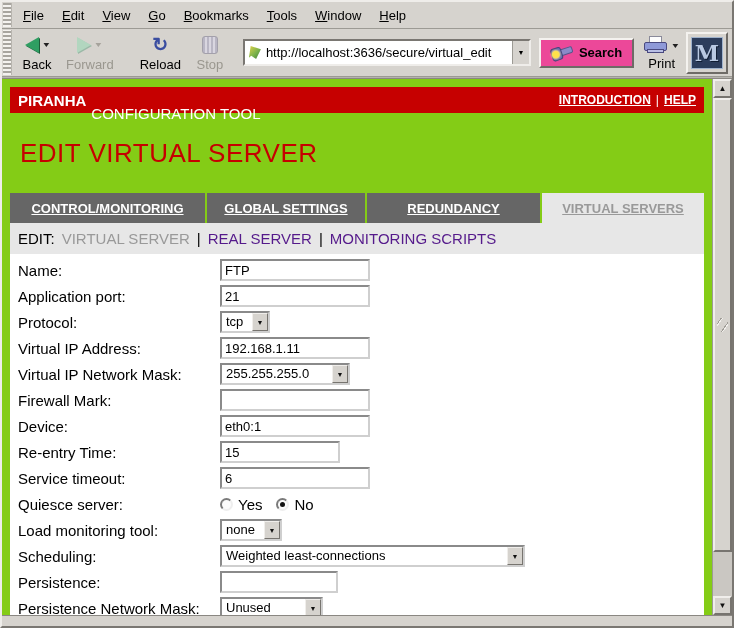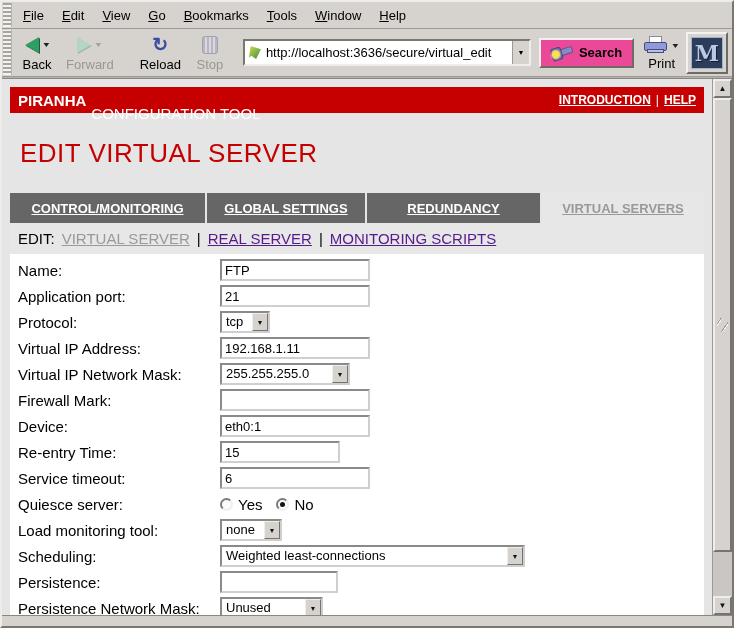--- a/index.html
+++ b/index.html
@@ -50,36 +50,36 @@
   .printer .body{position:absolute;left:0;top:6px;width:23px;height:9px;background:#8f9ad8;border:1px solid #4a4a80;border-radius:2px;}
   .printer .tray{position:absolute;left:3px;top:13px;width:17px;height:4px;background:#b9bfe4;border:1px solid #4a4a80;}
   .mozlogo{width:42px;height:42px;margin-left:auto;background:#d6d3ce;
     border:2px solid;border-color:#f4f2ef #6e6b66 #6e6b66 #f4f2ef;
     display:flex;align-items:center;justify-content:center;padding:3px;}
   .mozlogo .inner{width:100%;height:100%;background:#2c3d5c;border:1px solid #9fb2cc;display:flex;align-items:center;justify-content:center;
     color:#b9c9e2;font-family:"DejaVu Serif",serif;font-weight:bold;font-size:22px;line-height:22px;text-shadow:1px 1px 0 #101d33;}
   .chrome-sep{height:2px;background:#b5b2ad;border-bottom:1px solid #8a8782;}
   
   .main{display:flex;height:536px;}
-  .viewport{flex:1;background:#e5e5e5;overflow:hidden;position:relative;}
+  .viewport{flex:1;background:#84cc16;overflow:hidden;position:relative;}
   .page{padding:8px 8px 0 8px;height:100%;}
   .banner{height:26px;background:#c60000;display:flex;align-items:center;padding:0 8px;color:#fff;}
   .banner .brand{font-size:15px;font-weight:bold;}
   .banner .brand-suffix{font-size:15px;font-weight:normal;margin-left:5px;margin-top:27px;}
   .banner-links{margin-left:auto;font-size:12px;font-weight:bold;display:flex;gap:5px;align-items:center;}
   .banner-links a{color:#fff;text-decoration:underline;cursor:pointer;}
   .banner-links .sep{text-decoration:none;font-weight:normal;}
   .page-title{color:#c60000;font-size:26px;font-weight:normal;margin:25px 0 24px 10px;letter-spacing:0.5px;}
   .tabbar{display:flex;height:30px;gap:2px;background:transparent;}
   .tab{background:#666666;color:#fff;display:flex;align-items:center;justify-content:center;
     font-size:13px;font-weight:bold;cursor:pointer;}
   .tab .t{text-decoration:underline;white-space:nowrap;padding:0 6px;}
   .tab.active{background:#e7e7e7;color:#999999;cursor:default;}
   .subnav{height:31px;background:#e7e7e7;display:flex;align-items:center;padding-left:8px;font-size:15px;gap:7px;color:#000;}
-  .subnav a{text-decoration:underline;cursor:pointer;font-weight:500;}
+  .subnav a{cursor:pointer;font-weight:500;}
   .subnav a.current{color:#999999;cursor:default;}
   .subnav a.other{color:#551a8b;}
   .subnav .sep{color:#000;}
   .formarea{background:#ffffff;min-height:400px;height:calc(100% - 8px - 26px - 79px - 30px - 31px);padding-top:3px;overflow:hidden;}
   .frow{height:26px;display:flex;align-items:center;padding-left:8px;}
   .flabel{width:202px;font-size:15px;color:#000;flex:none;}
   .fcontrol{display:flex;align-items:center;}
   input.text{height:22px;border:2px solid;border-color:#8a8a8a #cfcfcf #cfcfcf #8a8a8a;background:#fff;
     font-size:13px;font-family:"Liberation Sans",sans-serif;padding:0 3px;outline:none;color:#000;}
   .sel{height:22px;border:2px solid;border-color:#8a8a8a #cfcfcf #cfcfcf #8a8a8a;background:#fff;display:flex;align-items:stretch;cursor:default;}

